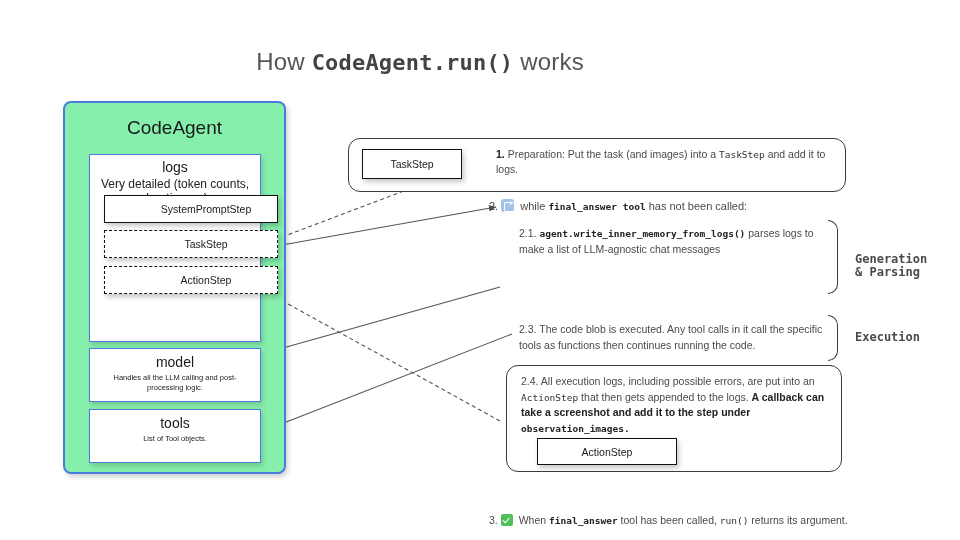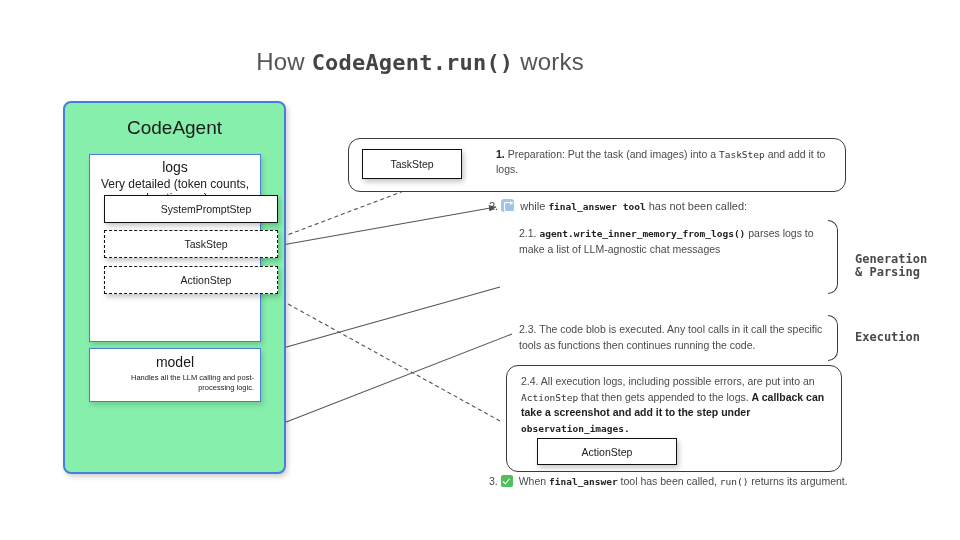--- a/index.html
+++ b/index.html
@@ -47,21 +47,21 @@
   .sp-3{top:111px;}
 
   .sub-box{
     position:absolute;left:24px;width:170px;
     border:1.6px solid #4a7ddb;background:#fff;
     box-shadow:2px 3px 5px rgba(0,0,0,.16);
   }
   .sub-model{top:245px;height:52px;}
   .sub-tools{top:306px;height:52px;}
   .sub-title{position:absolute;left:0;top:5px;width:100%;text-align:center;font-size:14px;color:#1a1a1a;}
-  .sub-desc{position:absolute;left:6px;top:24px;width:158px;text-align:right;font-size:7.5px;color:#222;line-height:10px;}
+  .sub-desc{position:absolute;left:6px;top:24px;width:158px;text-align:center;font-size:7.5px;color:#222;line-height:10px;}
 
   
   .rbox{
     position:absolute;border:1.4px solid #3b3b3b;border-radius:12px;background:#fff;
   }
   .box1{left:348px;top:138px;width:496px;height:52px;}
   .taskstep-chip{
     position:absolute;left:13px;top:10px;width:98px;height:28px;
     border:1.6px solid #111;background:#fff;
     display:flex;align-items:center;justify-content:center;
@@ -117,21 +117,21 @@
     font-size:10.5px;line-height:15.5px;color:#4a4a4a;
   }
   .actionstep-chip{
     position:absolute;left:30px;top:72px;width:138px;height:25px;
     border:1.6px solid #111;background:#fff;
     display:flex;align-items:center;justify-content:center;
     font-size:10.5px;color:#1a1a1a;box-shadow:2px 3px 5px rgba(0,0,0,.22);
   }
 
   .t-step3{
-    position:absolute;left:489px;top:474px;width:430px;
+    position:absolute;left:489px;top:513px;width:430px;
     font-size:10.5px;line-height:15px;color:#4a4a4a;
   }
   .check-icon{
     display:inline-block;width:12px;height:12px;border-radius:2px;background:#4fbf59;
     position:relative;vertical-align:-2px;margin:0 3px;
   }
   .check-icon:after{
     content:"";position:absolute;left:3.2px;top:1.6px;width:3.4px;height:6.4px;
     border:solid #fff;border-width:0 1.8px 1.8px 0;transform:rotate(40deg);
   }
@@ -183,20 +183,24 @@
       <div class="step-box solid sp-1">SystemPromptStep</div>
       <div class="step-box dashed sp-2">TaskStep</div>
       <div class="step-box dashed sp-3">ActionStep</div>
     </div>
 
     <div class="sub-box sub-model">
       <div class="sub-title">model</div>
       <div class="sub-desc">Handles all the LLM calling and post-processing logic.</div>
     </div>
 
+    <div class="sub-box sub-tools">
+      <div class="sub-title">tools</div>
+      <div class="sub-desc">List of Tool objects.</div>
+    </div>
   </div>
 
   <div class="rbox box1">
     <div class="taskstep-chip">TaskStep</div>
     <div class="t-step1">
       <span class="b">1.</span><span>  Preparation: Put the task (and images) into a </span><span class="mono">TaskStep</span><span> and add it to logs.</span>
     </div>
   </div>
 
   <div class="t-step2">

